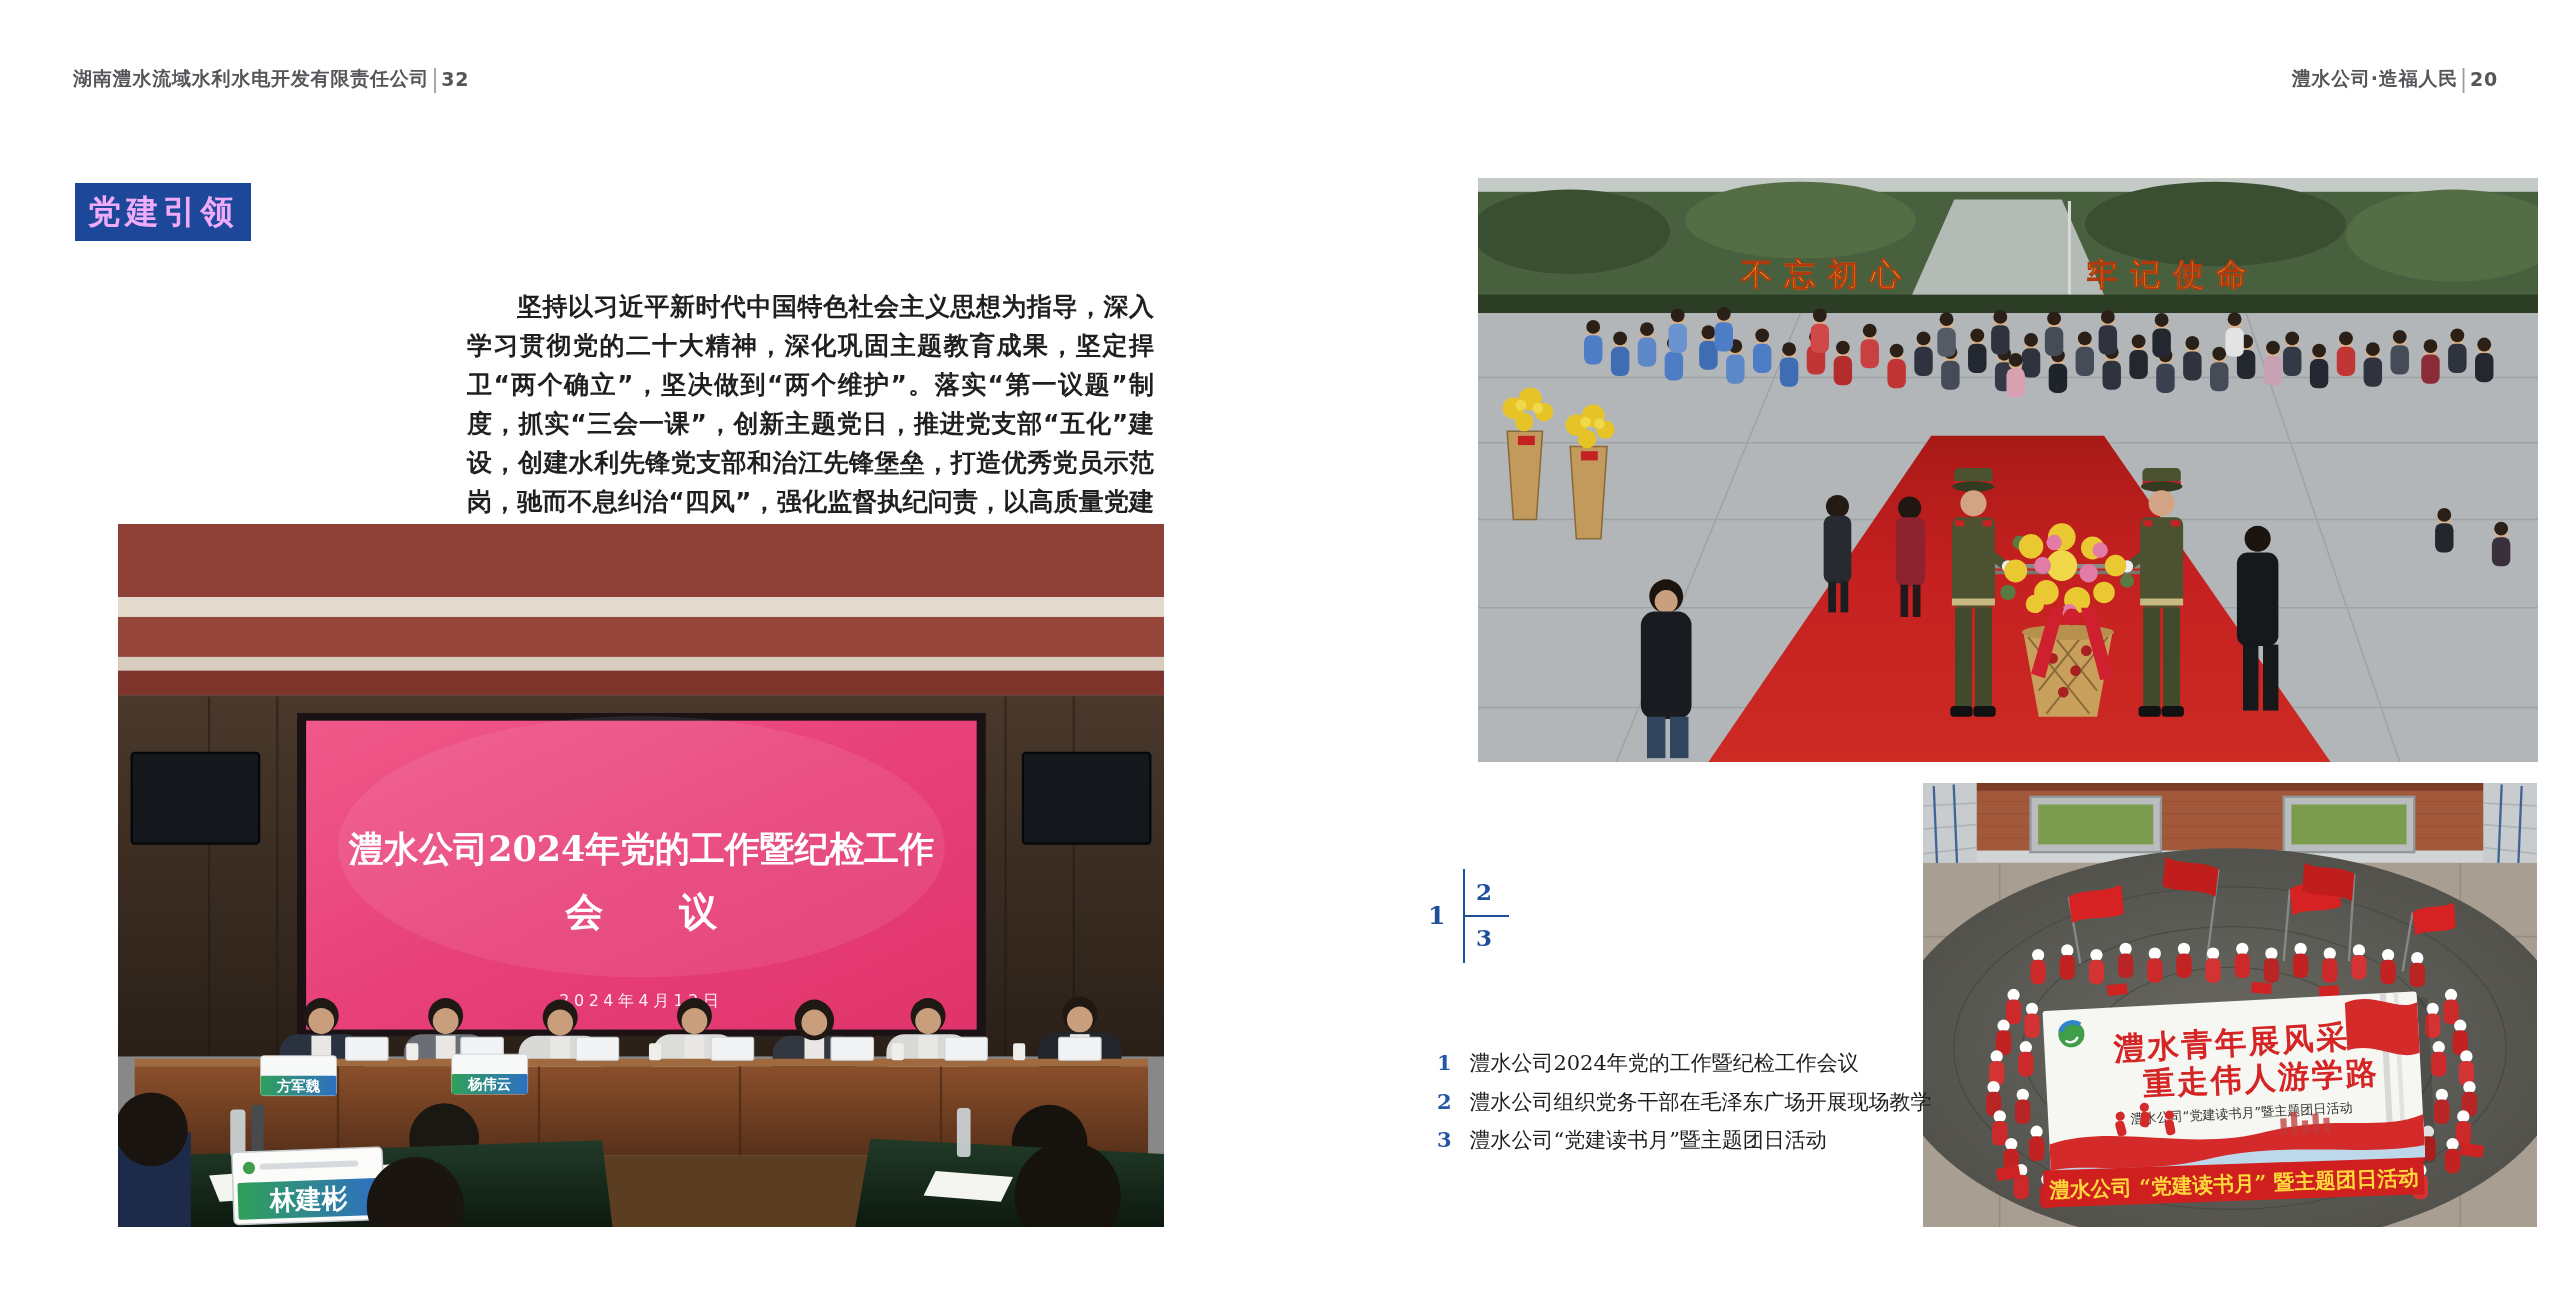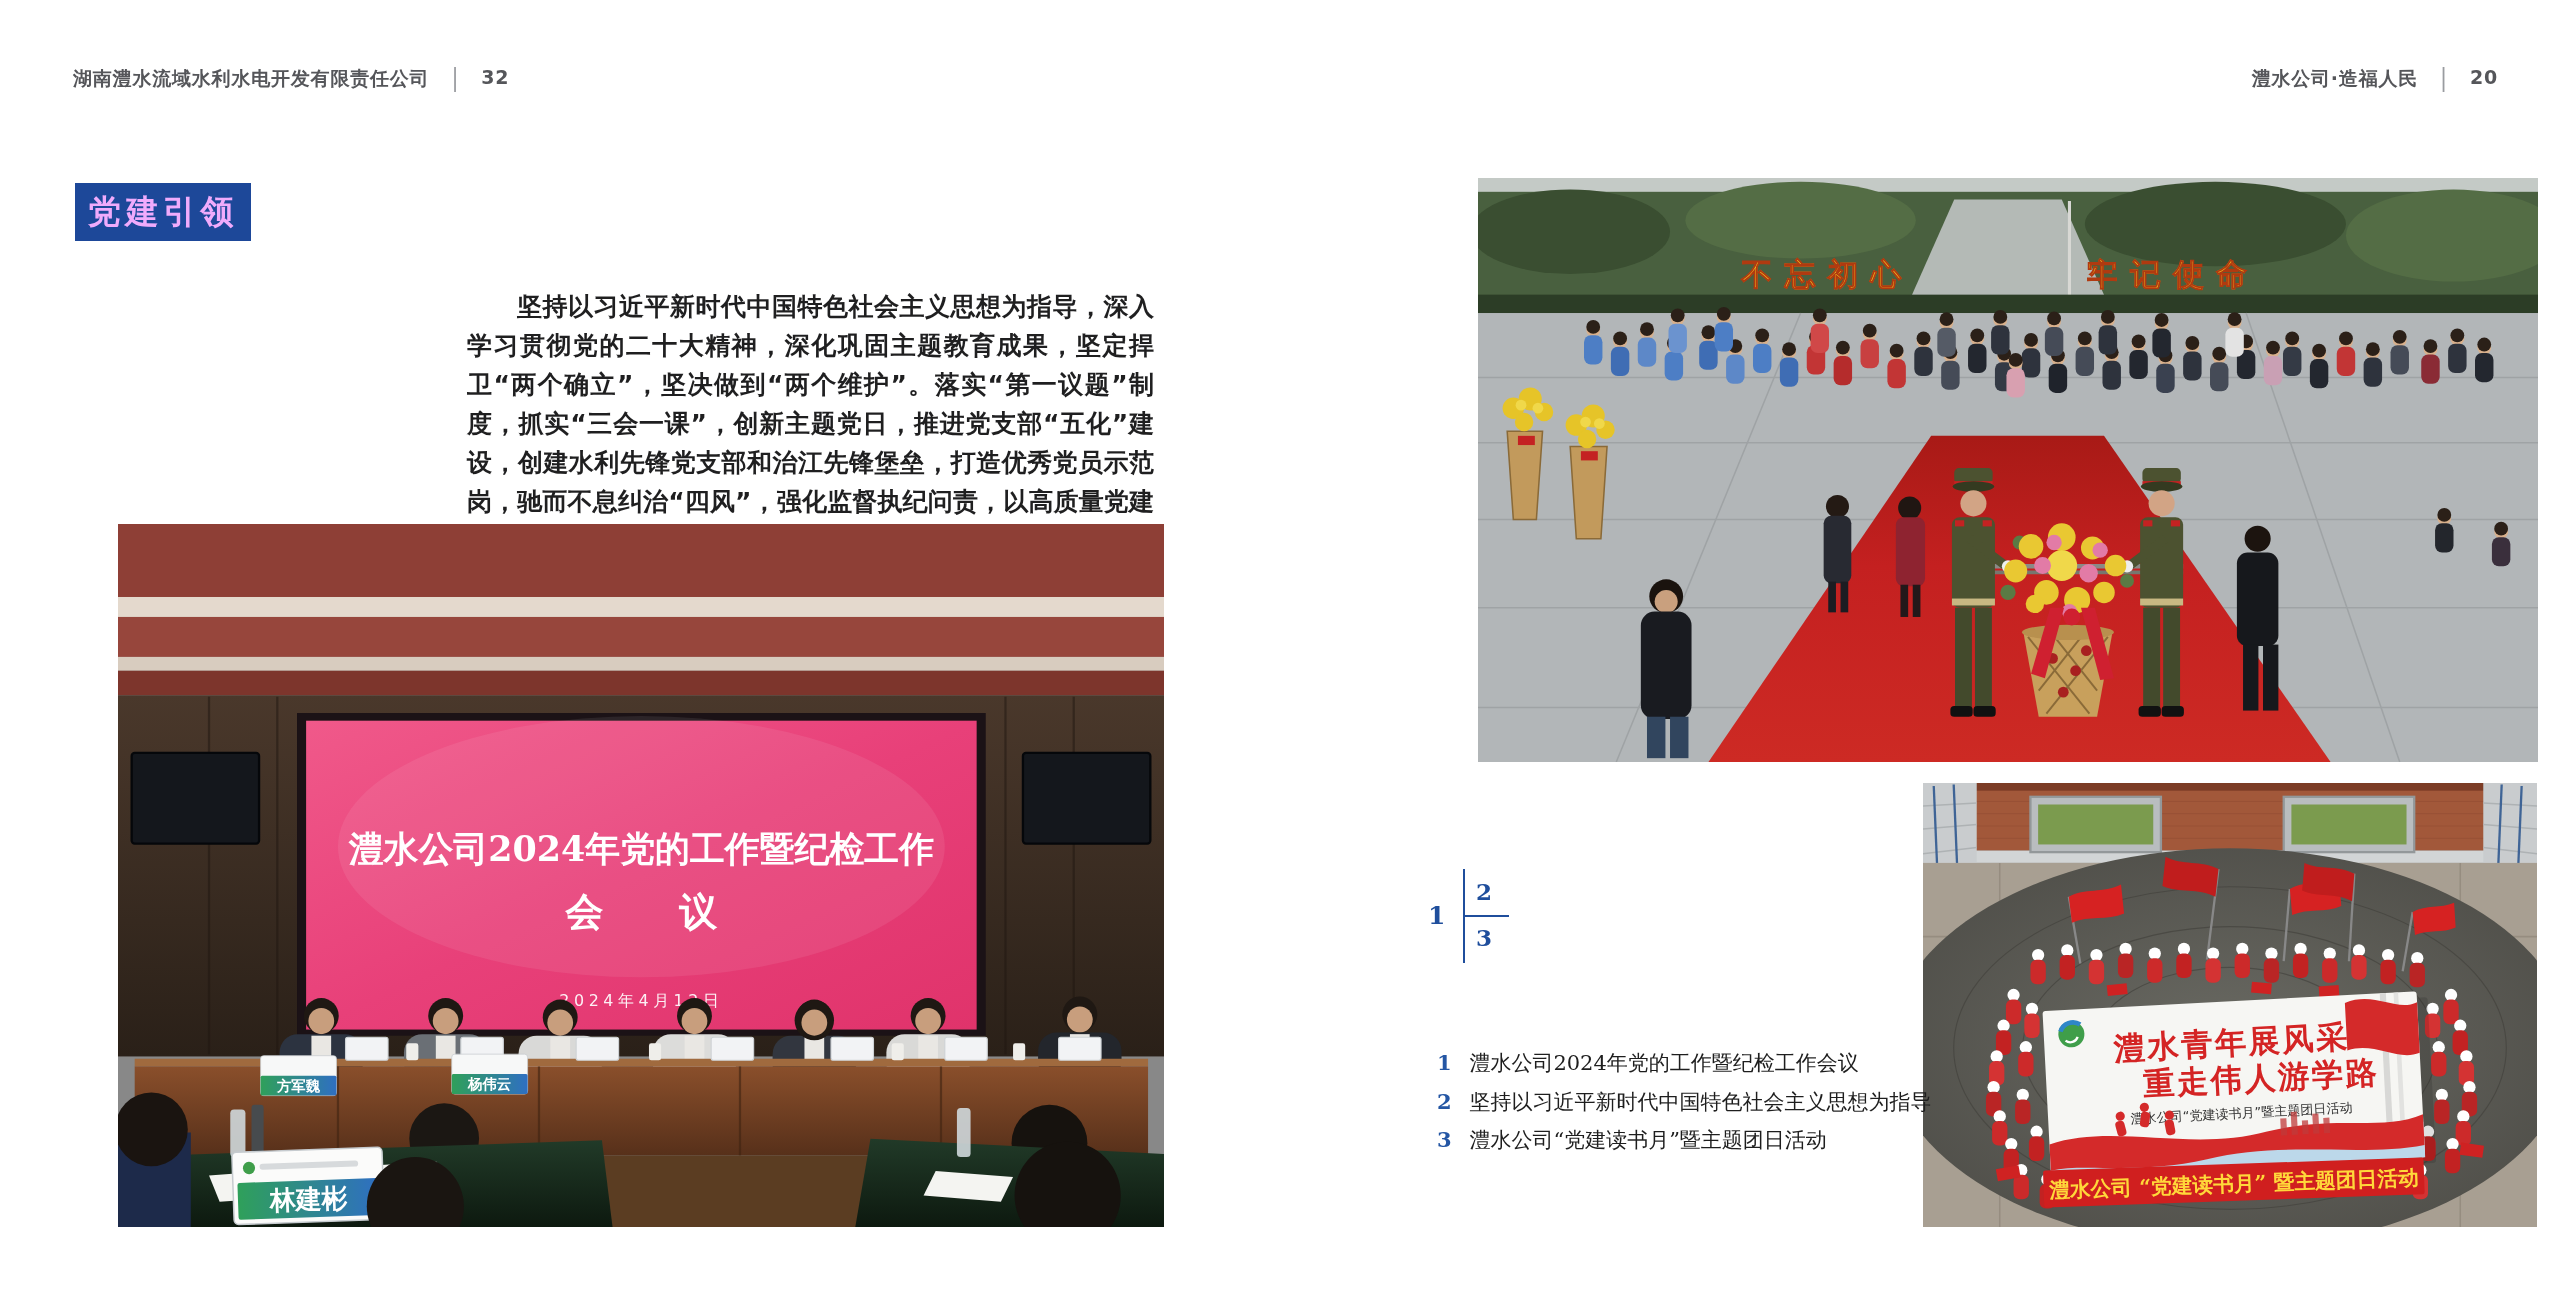--- a/index.html
+++ b/index.html
@@ -1,19 +1,19 @@
 <!DOCTYPE html>
 <html style="font-size:12.3px"><head>
 <meta charset="utf-8">
 <style>
   html,body{margin:0;padding:0;background:#ffffff;}
   .page{position:relative;width:2576px;height:1306px;background:#ffffff;overflow:hidden;
         font-family:"DejaVu Sans","Liberation Sans",sans-serif;}
   
-  .hdr{position:absolute;top:66px;display:flex;gap:22px;
+  .hdr{position:absolute;top:66px;display:flex;align-items:center;gap:2px;
        font-weight:bold;font-size:19px;color:#55565a;letter-spacing:0.8px;}
   .hdr .sep{color:#9a9ca0;font-weight:normal;font-size:21px;transform:scaleY(1.15);}
   .hdr-left{left:73px;}
   .hdr-right{right:78px;}
   
   .badge{position:absolute;left:75px;top:183px;width:176px;height:58px;background:#1d4899;
          color:#f0abfc;display:flex;align-items:center;justify-content:center;
          font-size:33px;font-weight:bold;letter-spacing:4.6px;}
   
   .intro{position:absolute;left:467px;top:287px;width:687px;font-size:25px;line-height:39px;
@@ -629,21 +629,21 @@
   <div class="fk-vline"></div>
   <div class="fk-hline"></div>
 
   <div class="captions">
     <div class="cap">
       <span class="num">1</span>
       <span>澧水公司2024年党的工作暨纪检工作会议</span>
     </div>
     <div class="cap">
       <span class="num">2</span>
-      <span>坚持以习近平新时代中国特色社会主义思想为指导</span>
+      <span>澧水公司组织党务干部在毛泽东广场开展现场教学</span>
     </div>
     <div class="cap">
       <span class="num">3</span>
       <span>澧水公司“党建读书月”暨主题团日活动</span>
     </div>
   </div>
 
 </div>
 
 

